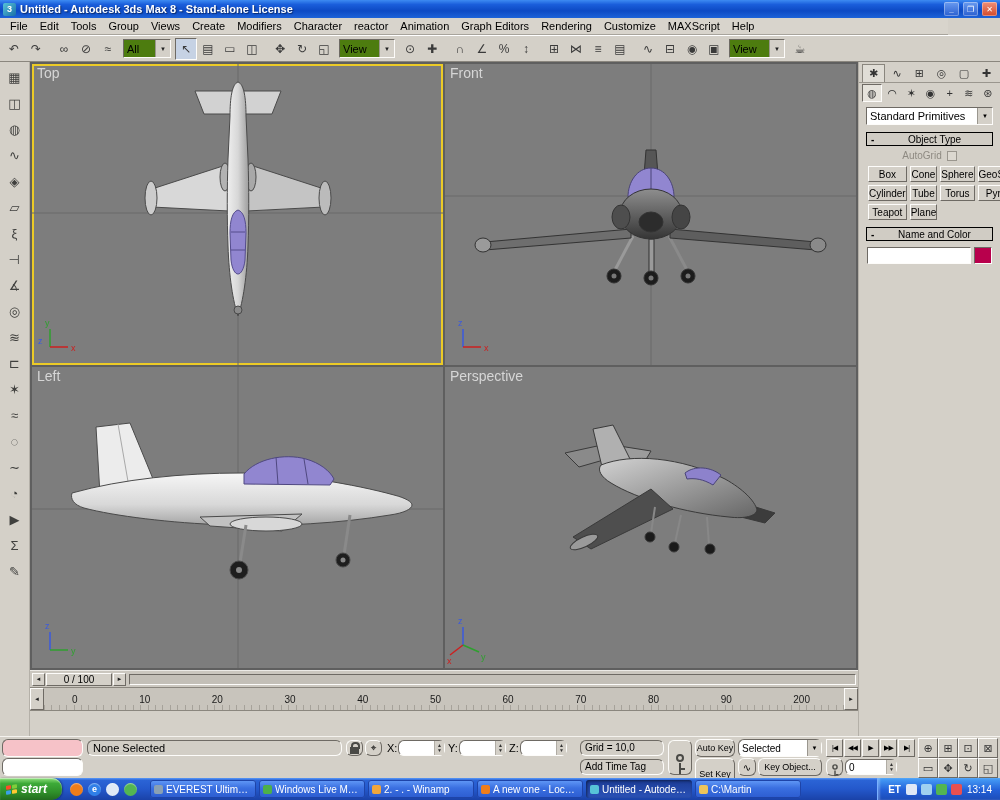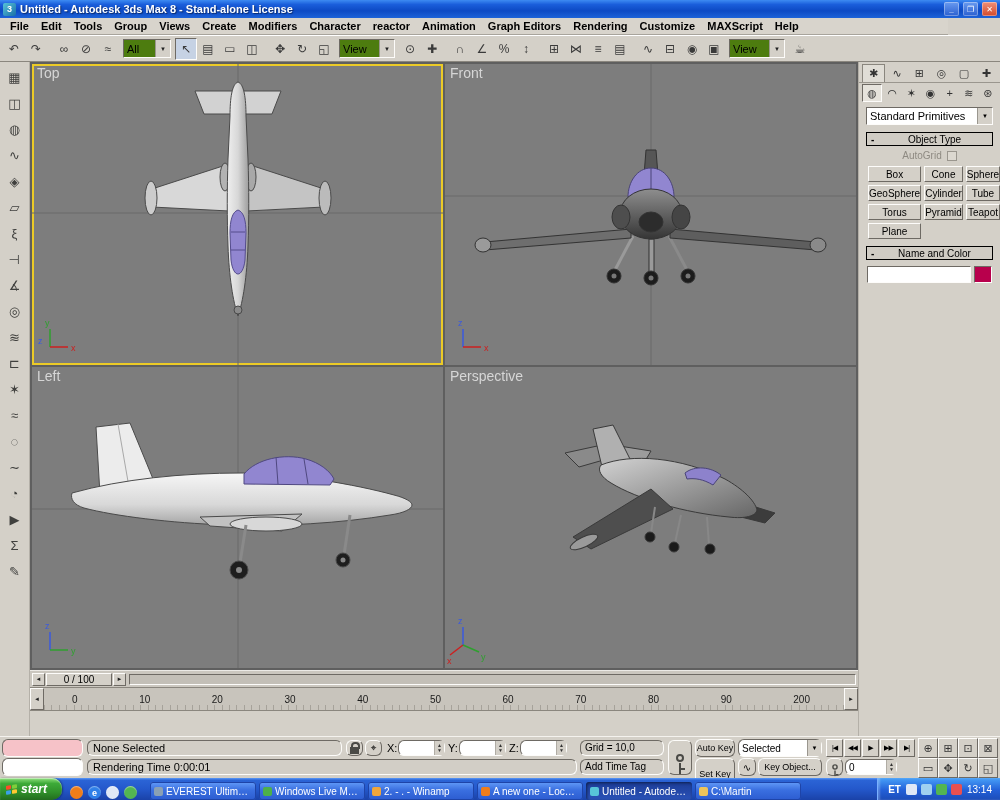--- a/index.html
+++ b/index.html
@@ -17,21 +17,21 @@
     display:flex; align-items:center; gap:4px; padding:0 3px; color:#fff; font-weight:bold; font-size:11px; }
   .app-icon { width:13px; height:13px; background:linear-gradient(135deg,#57c4d8,#1a6ea8); border-radius:2px;
     color:#fff; font-size:9px; font-weight:bold; display:flex; align-items:center; justify-content:center; }
   .titlebar .title { flex:1; white-space:nowrap; overflow:hidden; text-shadow:1px 1px 1px #0a2a6a; }
   .winbtn { width:15px; height:14px; border-radius:2px; display:flex; align-items:center; justify-content:center;
     font-size:8px; color:#fff; background:linear-gradient(180deg,#6a9bf0,#2a5fd0); box-shadow:inset 0 0 0 1px #ffffff55; }
   .winbtn.close { background:linear-gradient(180deg,#f09078,#d24a2c); }
 
   
   .menubar { position:absolute; left:0; top:18px; width:948px; height:17px; background:#d8d4cc;
-    border-bottom:1px solid #a8a49c; display:flex; align-items:center; padding-left:4px;font-weight:bold; }
+    border-bottom:1px solid #a8a49c; display:flex; align-items:center; padding-left:4px; }
   .menu-item { padding:1px 6px; cursor:default; }
 
   
   .toolbar { position:absolute; left:0; top:35px; width:1000px; height:27px; background:#d4d0c8;
     border-top:1px solid #fff; border-bottom:1px solid #8a867e; display:flex; align-items:center; padding:0 3px; }
   .tb-group { display:flex; align-items:center; }
   .tb-sep { width:6px; }
   .tbtn { width:22px; height:22px; display:flex; align-items:center; justify-content:center; color:#3a3a3a; }
   .tbtn .glyph { font-size:12px; }
   .tbtn.active { border:1px solid; border-color:#6e6a64 #fdfcfa #fdfcfa #6e6a64; background:#c6d2e4; }
@@ -70,21 +70,21 @@
   .cp-dd .dd-text { flex:1; padding:0 3px; font-size:11px; white-space:nowrap; }
   .cp-dd .dd-btn { width:15px; align-self:stretch; background:#d4d0c8; border-left:1px solid #9a968e;
     font-size:6px; display:flex; align-items:center; justify-content:center; }
   .rollout-header { margin:7px 7px 0; height:14px; border:1px solid #000; background:#d0ccc4;
     display:flex; align-items:center; font-size:10px; padding:0 4px; }
   .ro-collapse { width:10px; font-weight:bold; }
   .ro-title { flex:1; text-align:center; }
   .autogrid-row { display:flex; align-items:center; justify-content:center; gap:5px; margin-top:4px;
     font-size:10px; color:#8e8a82; }
   .ag-check { width:10px; height:10px; border:1px solid #9a968e; background:#dcd8d0; }
-  .obj-buttons { display:grid; grid-template-columns:1fr 1fr 1fr; gap:3px; margin:5px 9px; }
+  .obj-buttons { display:grid; grid-template-columns:1fr 1fr 1fr 1fr; gap:3px; margin:5px 9px; }
   .obj-btn { height:16px; display:flex; align-items:center; justify-content:center; font-size:10px; }
   .name-row { display:flex; margin:6px 8px; gap:3px; height:17px; }
   .name-field { flex:1; background:#fff; }
   .color-swatch { width:18px; }
 
   
   .timeslider { position:absolute; left:30px; top:670px; width:828px; height:17px; background:#cbc7bf;
     border-top:1px solid #eceae6; display:flex; align-items:center; gap:1px; padding:1px 2px; }
   .ts-btn { width:13px; height:13px; font-size:6px; display:flex; align-items:center; justify-content:center; color:#222; }
   .ts-pill { min-width:66px; height:13px; font-size:10px; display:flex; align-items:center; justify-content:center; padding:0 5px; }
@@ -156,21 +156,21 @@
   .nav-btn { display:flex; align-items:center; justify-content:center; font-size:11px; color:#333; }
 
   
   .lock-icon { width:9px; height:7px; background:#4a4a46; position:relative; margin-top:4px; }
   .lock-icon::before { content:""; position:absolute; top:-5px; left:1px; width:5px; height:5px;
     border:2px solid #4a4a46; border-bottom:none; border-radius:4px 4px 0 0; }
 
   
   .taskbar { position:absolute; left:0; top:778px; width:1000px; height:22px;
     background:linear-gradient(180deg,#5a9af8 0%,#2b64d6 10%,#2458cb 50%,#1a42a8 100%);
-    display:flex; align-items:flex-end; }
+    display:flex; align-items:center; }
   .start-btn { height:22px; padding:0 15px 0 6px; border-radius:0 10px 10px 0;
     background:linear-gradient(180deg,#8fe07c 0%,#3daa38 25%,#2f8f2a 65%,#226b1e 100%);
     color:#fff; font-weight:bold; font-style:italic; font-size:12px; display:flex; align-items:center; gap:4px;
     box-shadow:inset 0 1px 1px #ffffff80, 1px 0 2px #00000060; }
   .winflag { display:grid; grid-template-columns:5px 5px; grid-auto-rows:4px; gap:1px; transform:skewY(-8deg); }
   .winflag i { display:block; border-radius:1px; }
   .f1 { background:#ff4a2a; } .f2 { background:#7ece3c; } .f3 { background:#3aa0e8; } .f4 { background:#ffc832; }
   .quick-launch { display:flex; gap:3px; padding:0 7px; align-items:center; }
   .ql-icon { width:15px; height:15px; display:flex; align-items:center; justify-content:center; }
   .ql-dot { width:13px; height:13px; border-radius:50%; color:#fff; font-size:9px; font-weight:bold; font-style:normal;
@@ -695,21 +695,20 @@
       </span>
     <span class="coord-label zl">Z:</span>
     <span class="coord-field sunken zf">
         <span class="cf-text"></span>
         <span class="spinner">
           <i>▲</i>
           <i>▼</i>
         </span>
       </span>
     <span class="grid-field sunken">Grid = 10,0</span>
-    <span class="prompt-field sunken">Rendering Time 0:00:01</span>
     <span class="timetag-field sunken">Add Time Tag</span>
     <span class="setkeys-btn raised">
         <i class="key-icon"></i>
       </span>
     <span class="autokey-btn raised">Auto Key</span>
     <span class="setkey-btn raised">Set Key</span>
     <span class="keymode-dd">
       <span>Selected</span>
       <span class="dd-btn">▼</span>
     </span>

